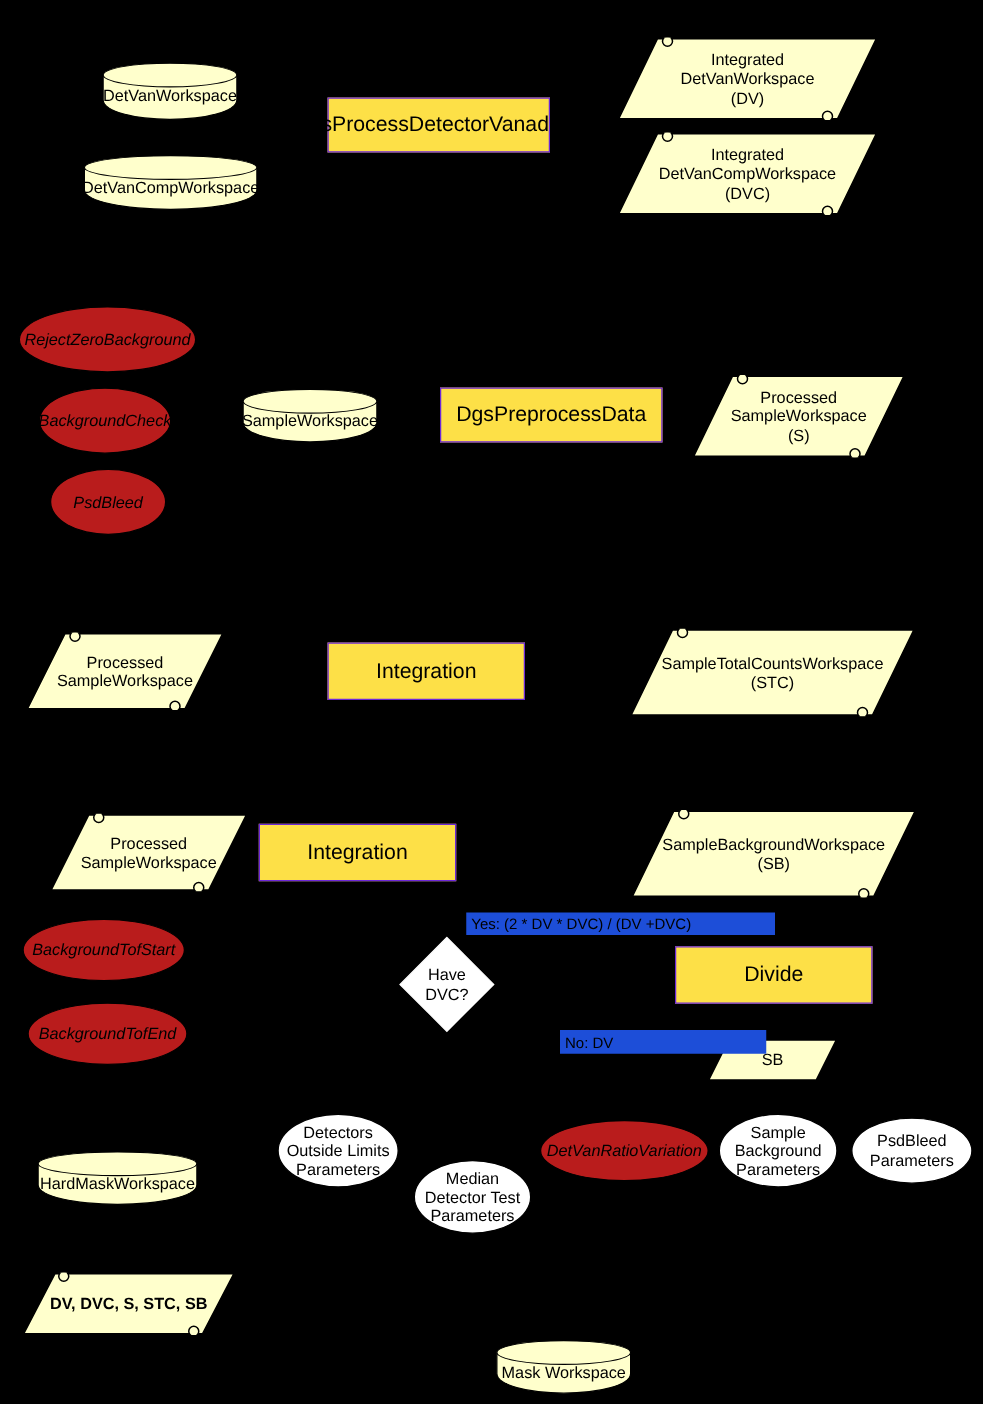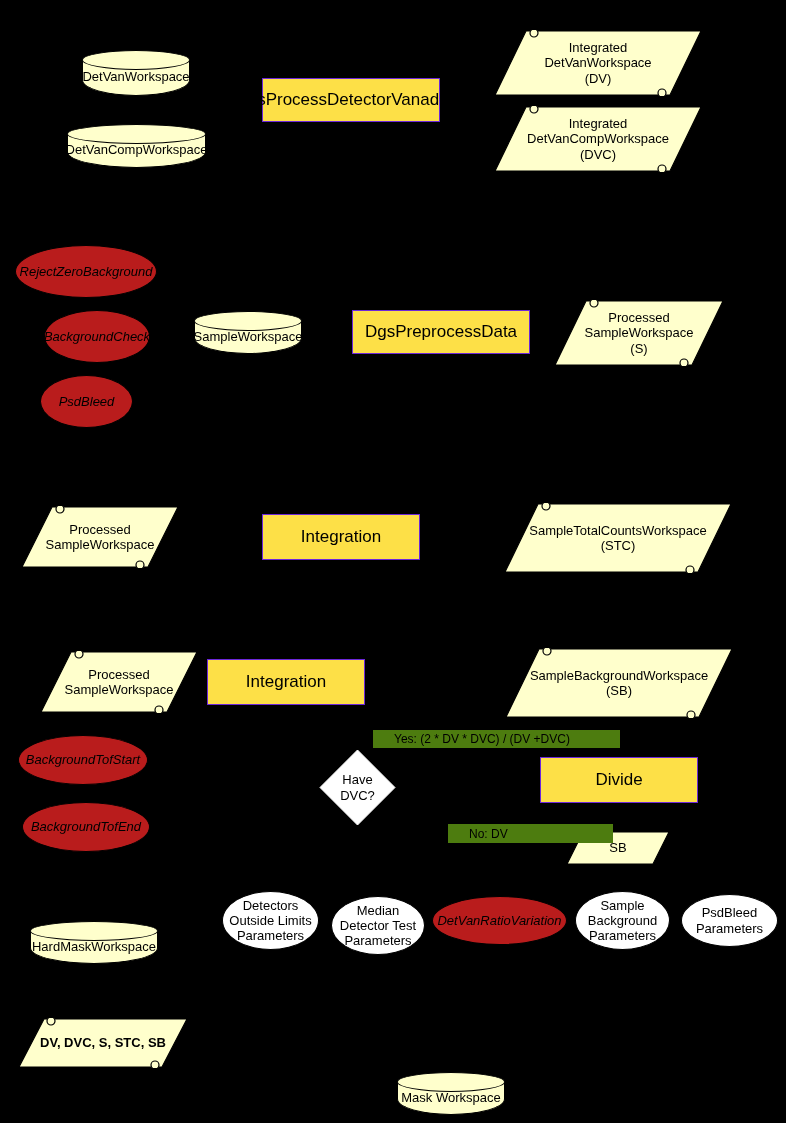--- a/index.html
+++ b/index.html
@@ -96,27 +96,27 @@
   .diamond .shape {
     position: absolute;
     left: 0; top: 0; right: 0; bottom: 0;
     z-index: 1;
   }
   .diamond .shape svg { display: block; width: 100%; height: 100%; }
 
   
   .edge-label {
     position: absolute;
-    background: #4d7c0f;
+    background: #1d4ed8;
     color: #000000;
     font-size: 12px;
     display: flex;
     align-items: center;
     justify-content: flex-start;
-    padding-left: 21px;
+    padding-left: 4px;
     box-sizing: border-box;
     z-index: 5;
   }
 </style>
 </head>
 <body>
 
 <div id="canvas">
 
   <div class="node cyl" style="left:82px; top:50px; width:108px; height:46px;">
@@ -158,21 +158,21 @@
     </div>
     <span class="label-text">Integrated
 DetVanCompWorkspace
 (DVC)</span>
   </div>
 
   <div class="node ell yellow italic" style="left:15px; top:245px; width:142px; height:53px;">
     <span class="label-text">RejectZeroBackground</span>
   </div>
 
-  <div class="node ell yellow italic" style="left:44px; top:310px; width:106px; height:53px;">
+  <div class="node ell yellow italic" style="left:31px; top:310px; width:106px; height:53px;">
     <span class="label-text">BackgroundCheck</span>
   </div>
 
   <div class="node ell yellow italic" style="left:40px; top:375px; width:93px; height:53px;">
     <span class="label-text">PsdBleed</span>
   </div>
 
   <div class="node cyl" style="left:194px; top:311px; width:108px; height:43px;">
     <div class="body"></div>
     <div class="top"></div>
@@ -296,21 +296,21 @@
     <div class="top"></div>
     <span class="label-text">HardMaskWorkspace</span>
   </div>
 
   <div class="node ell white" style="left:222px; top:891px; width:97px; height:59px;">
     <span class="label-text">Detectors
 Outside Limits
 Parameters</span>
   </div>
 
-  <div class="node ell white" style="left:331px; top:896px; width:94px; height:59px;">
+  <div class="node ell white" style="left:331px; top:928px; width:94px; height:59px;">
     <span class="label-text">Median
 Detector Test
 Parameters</span>
   </div>
 
   <div class="node ell yellow italic" style="left:432px; top:896px; width:135px; height:49px;">
     <span class="label-text">DetVanRatioVariation</span>
   </div>
 
   <div class="node ell white" style="left:575px; top:891px; width:95px; height:59px;">

